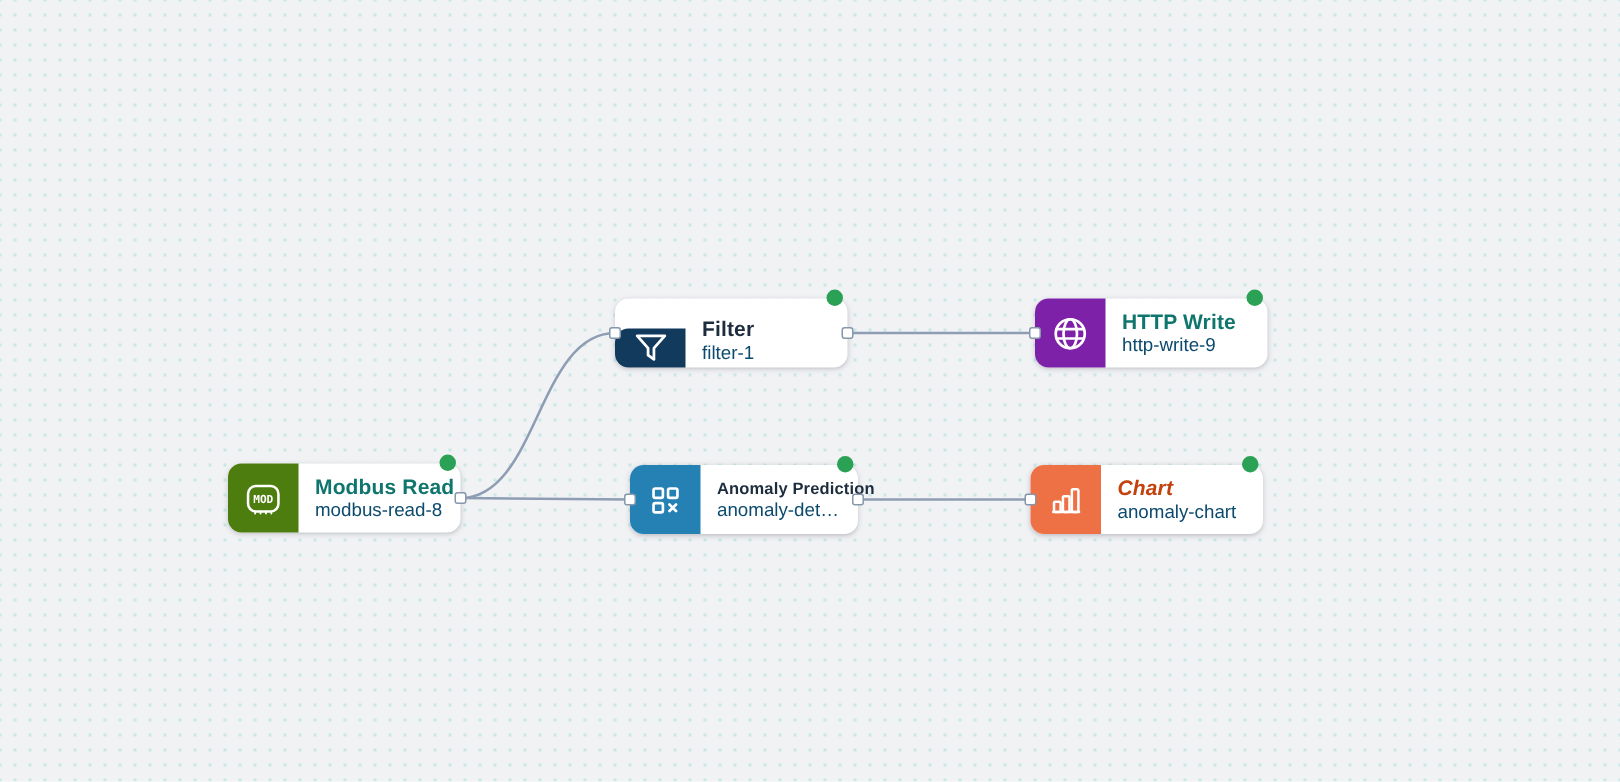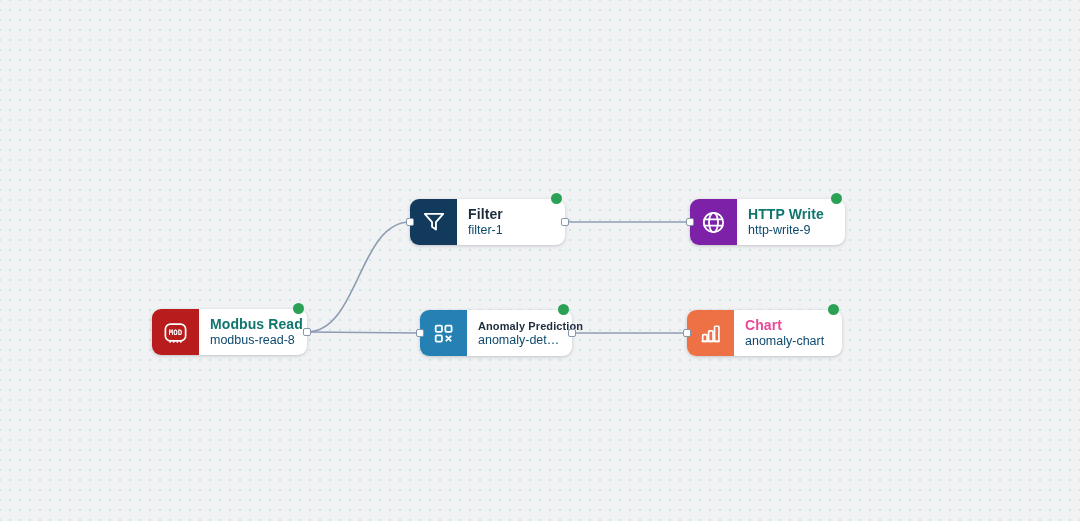--- a/index.html
+++ b/index.html
@@ -100,38 +100,38 @@
 
 <div class="canvas">
   <svg class="edges" id="edge-layer">
       <path d="M307,332 C358.5,332 358.5,222 410,222" stroke="#8e9db3"></path>
       <path d="M307,332 L420,333" stroke="#8e9db3"></path>
       <path d="M565,222 L690,222" stroke="#8e9db3"></path>
       <path d="M572,333 L687,333" stroke="#8e9db3"></path>
     </svg>
   <div id="node-layer">
   <div class="node" style="left: 152px; top: 309px; width: 155px;">
-    <div class="node-icon" style="background: #b91c1c;">
+    <div class="node-icon" style="background: #4d7c0f;">
           <svg width="27" height="27" viewBox="0 0 24 24">
             <g fill="none" stroke="#fff" stroke-width="1.5" stroke-linecap="round">
               <rect x="3" y="4.5" width="18" height="15" rx="4.5"></rect>
               <path d="M7.2 19.5v1.3M10.4 19.5v1.3M13.6 19.5v1.3M16.8 19.5v1.3" stroke-width="1.1"></path>
             </g>
             <text x="12" y="14.6" text-anchor="middle" font-family="DejaVu Sans Mono, monospace" font-size="6.6" font-weight="bold" fill="#fff">MOD</text>
           </svg>
         </div>
     <div class="node-text">
       <div class="node-title" style="color: #0f766e;">Modbus Read</div>
       <div class="node-subtitle">modbus-read-8</div>
     </div>
     <span class="status-dot" style="background: rgb(42, 161, 84);"></span>
   <span class="handle out"></span>
       </div>
 
-  <div class="node" style="left: 410px; top: 199px; width: 155px;">
+  <div class="node" style="left: 410px; top: 199px; width: 155px; align-items: flex-end;">
     <div class="node-icon" style="background: rgb(18, 58, 92);">
           <svg width="26" height="26" viewBox="0 0 24 24" fill="none" stroke="#fff" stroke-width="1.7" stroke-linejoin="round" stroke-linecap="round">
             <path d="M3.5 4.5h17l-6.7 7.6v6.9l-3.6-2.6v-4.3L3.5 4.5z"></path>
           </svg>
         </div>
     <div class="node-text">
       <div class="node-title" style="color: rgb(29, 45, 62);">Filter</div>
       <div class="node-subtitle">filter-1</div>
     </div>
     <span class="status-dot" style="background: rgb(42, 161, 84);"></span>
@@ -176,20 +176,20 @@
   <div class="node" style="left: 687px; top: 310px; width: 155px;">
     <div class="node-icon" style="background: rgb(238, 113, 69);">
           <svg width="25" height="25" viewBox="0 0 24 24" fill="none" stroke="#fff" stroke-width="1.6" stroke-linecap="round" stroke-linejoin="round">
             <path d="M4 19.5h16.5"></path>
             <rect x="4.5" y="13" width="4.2" height="6.5" rx="0.8"></rect>
             <rect x="10.2" y="9.5" width="4.2" height="10" rx="0.8"></rect>
             <rect x="15.9" y="5" width="4.2" height="14.5" rx="0.8"></rect>
           </svg>
         </div>
     <div class="node-text">
-      <div class="node-title" style="color: #ec4899;">Chart</div>
+      <div class="node-title" style="color: #c2410c; font-style: italic;">Chart</div>
       <div class="node-subtitle">anomaly-chart</div>
     </div>
     <span class="status-dot" style="background: rgb(42, 161, 84);"></span>
   <span class="handle in"></span>
       </div>
 </div>
 </div>
 
 </body></html>

